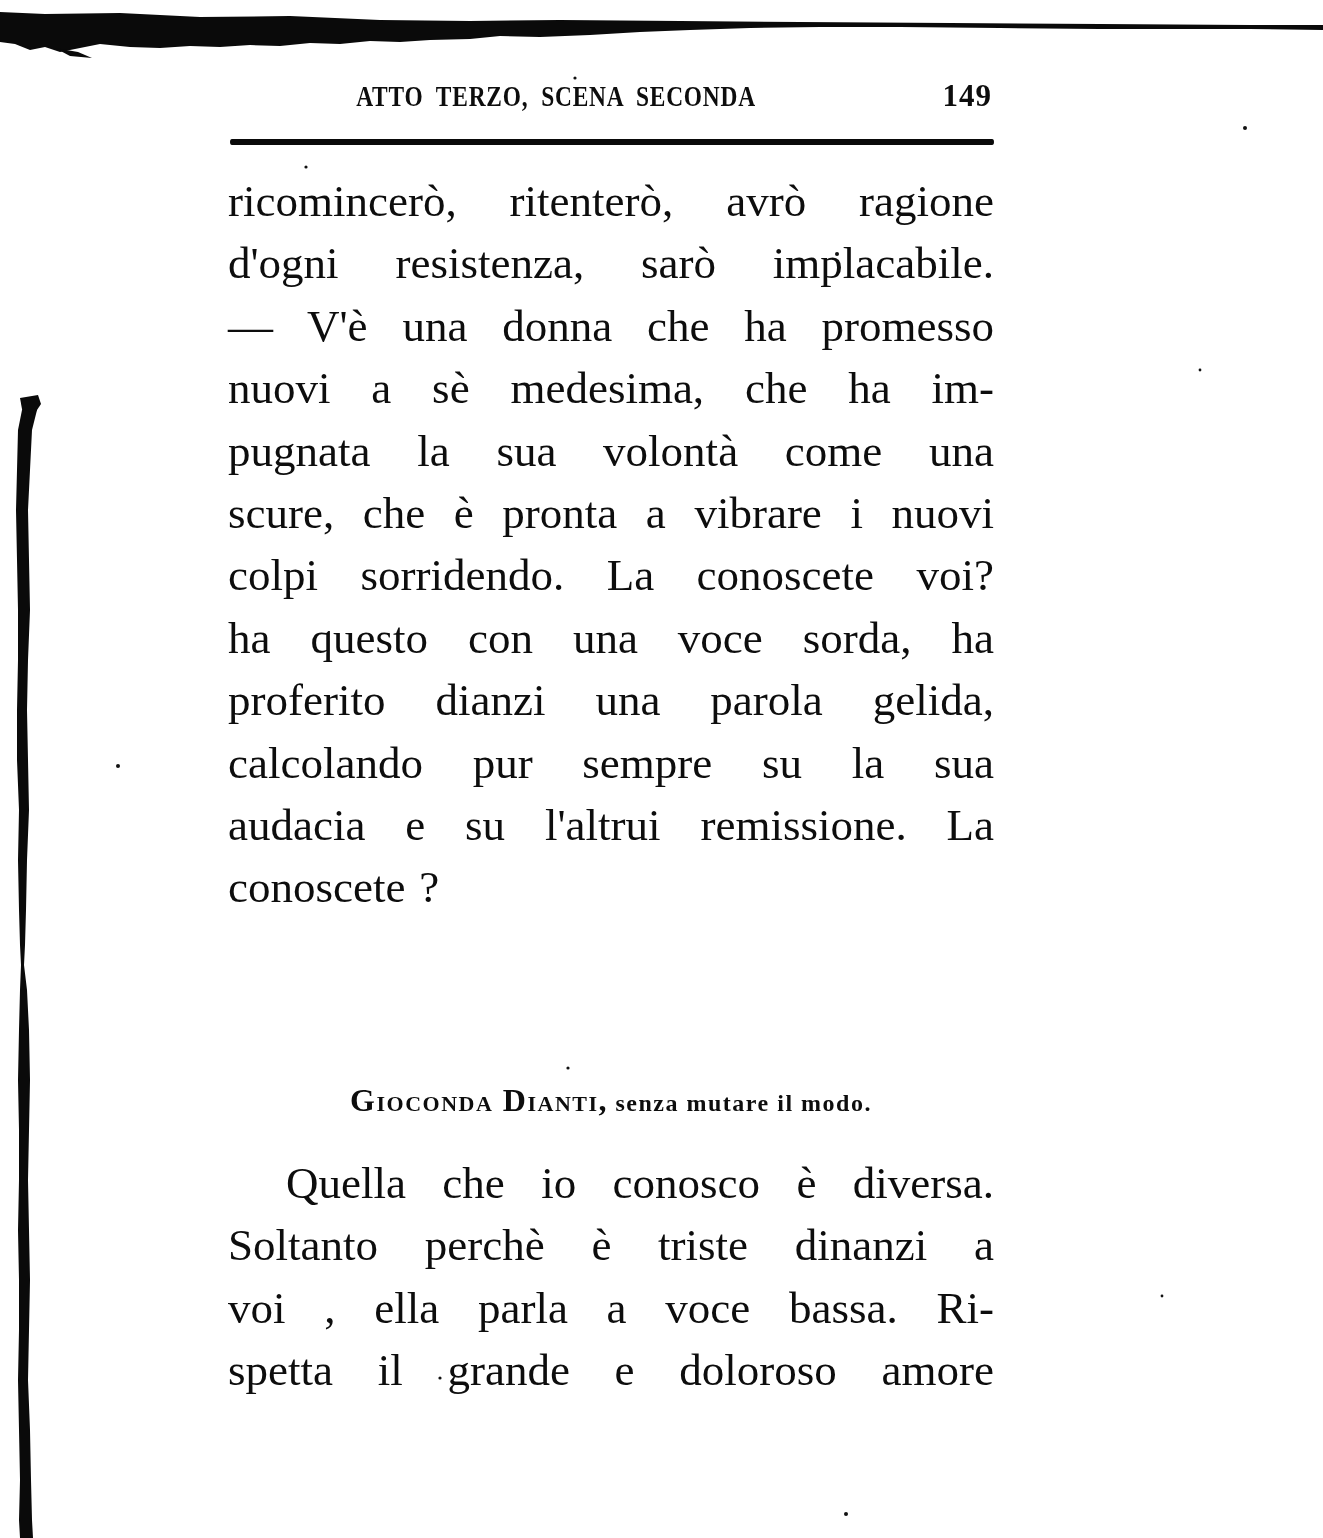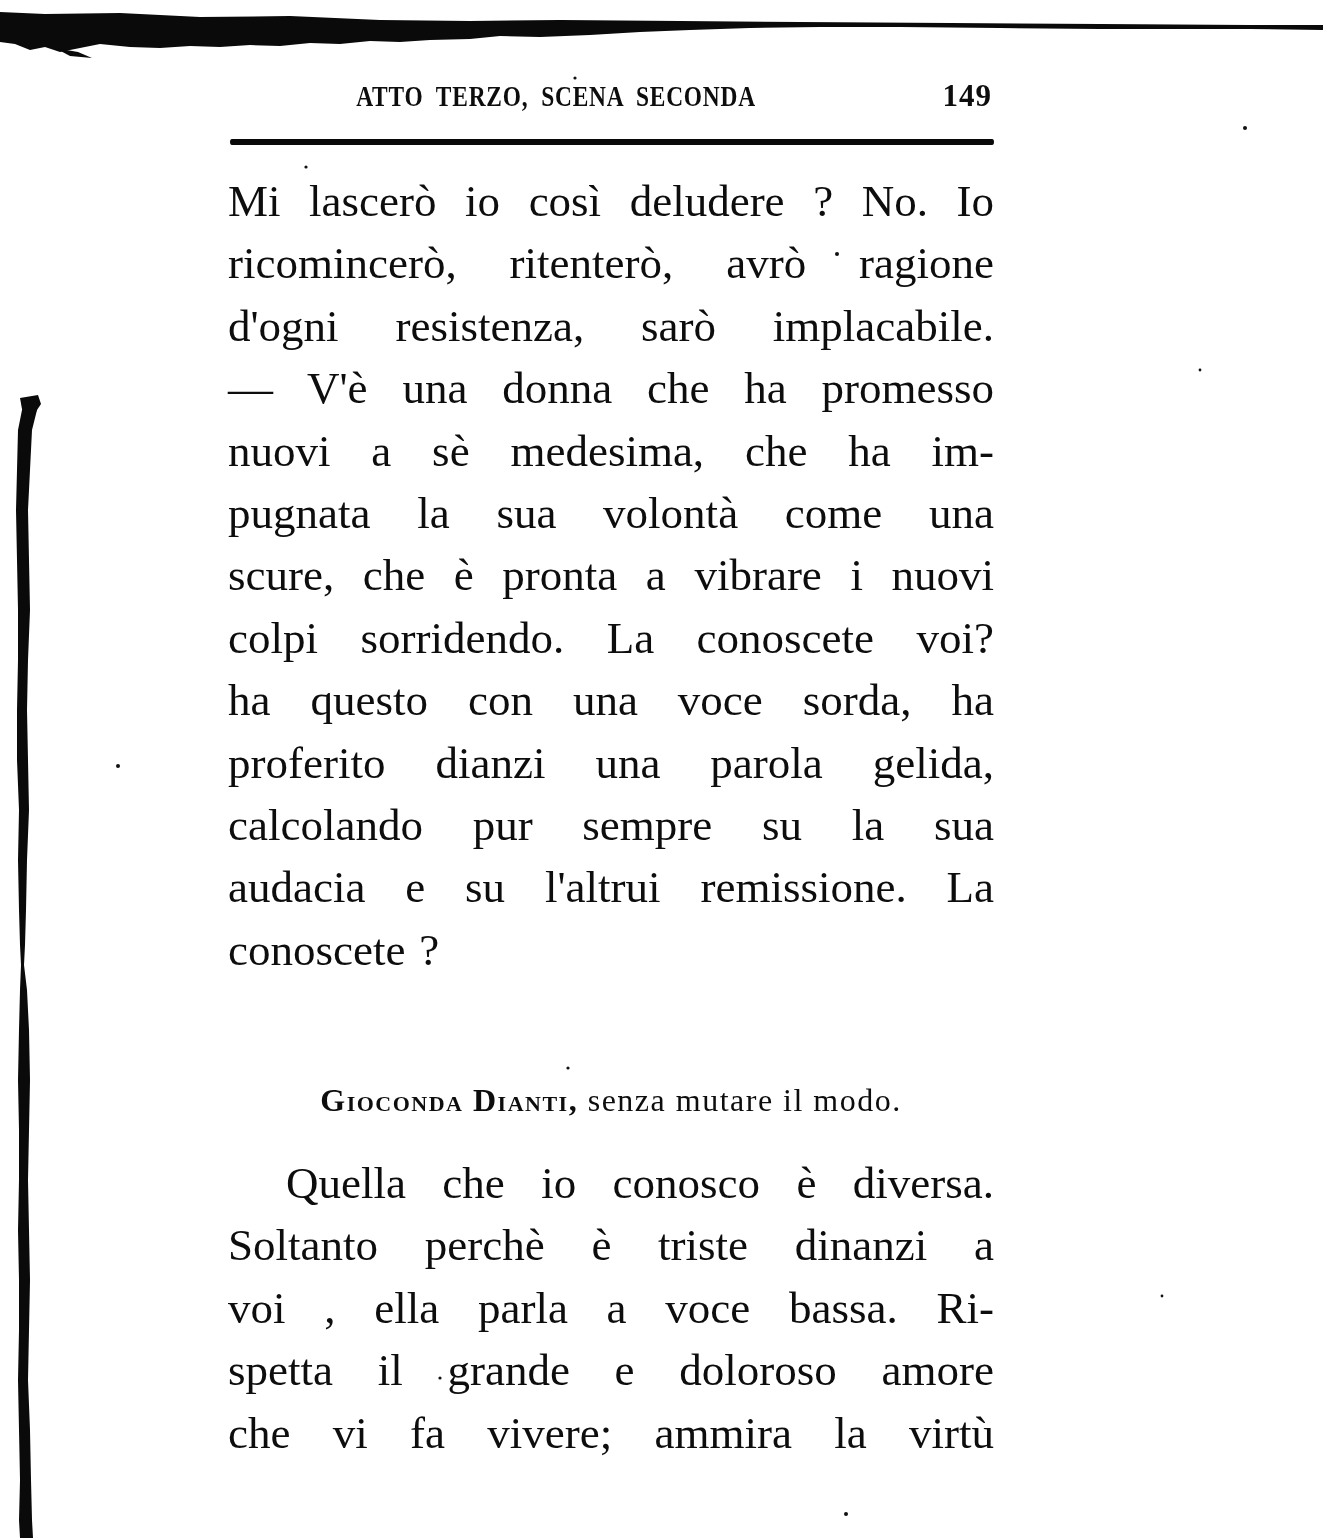--- a/index.html
+++ b/index.html
@@ -59,21 +59,21 @@
   .stage{
     position:absolute;top:1078px;left:0;width:100%;
     text-align:center;line-height:44px;height:44px;
     letter-spacing:1.5px;white-space:nowrap;
   }
   .stage .speaker{
     font-variant:small-caps;
     font-weight:bold;font-size:32px;
   }
   .stage .direction{
-    font-weight:normal;font-size:32px;
+    font-weight:bold;font-size:24px;
   }
 </style>
 </head>
 <body>
 
 <div class="page">
 
   <svg class="artifacts" viewBox="0 0 1323 1538" xmlns="http://www.w3.org/2000/svg" aria-hidden="true">
 
     <path fill="#0a0a0a" d="
@@ -111,21 +111,20 @@
   <div class="column">
 
     <div class="header-row">
       <div class="running-head">ATTO TERZO, SCENA SECONDA</div>
       <div class="page-number">149</div>
     </div>
 
     <div class="head-rule"></div>
 
     <div class="para para1">
-      <div class="bl j">Mi lascerò io così deludere ? No. Io</div>
       <div class="bl j">ricomincerò, ritenterò, avrò ragione</div>
       <div class="bl j">d'ogni resistenza, sarò implacabile.</div>
       <div class="bl j">— V'è una donna che ha promesso</div>
       <div class="bl j">nuovi a sè medesima, che ha im-</div>
       <div class="bl j">pugnata la sua volontà come una</div>
       <div class="bl j">scure, che è pronta a vibrare i nuovi</div>
       <div class="bl j">colpi sorridendo. La conoscete voi?</div>
       <div class="bl j">ha questo con una voce sorda, ha</div>
       <div class="bl j">proferito dianzi una parola gelida,</div>
       <div class="bl j">calcolando pur sempre su la sua</div>
@@ -135,17 +134,16 @@
 
     <div class="stage">
       <span class="speaker">Gioconda Dianti,</span><span class="direction"> senza mutare il modo.</span>
     </div>
 
     <div class="para para2">
       <div class="bl j indent">Quella che io conosco è diversa.</div>
       <div class="bl j">Soltanto perchè è triste dinanzi a</div>
       <div class="bl j">voi , ella parla a voce bassa. Ri-</div>
       <div class="bl j">spetta il grande e doloroso amore</div>
-      <div class="bl j">che vi fa vivere; ammira la virtù</div>
     </div>
 
   </div>
 </div>
 
 </body></html>

